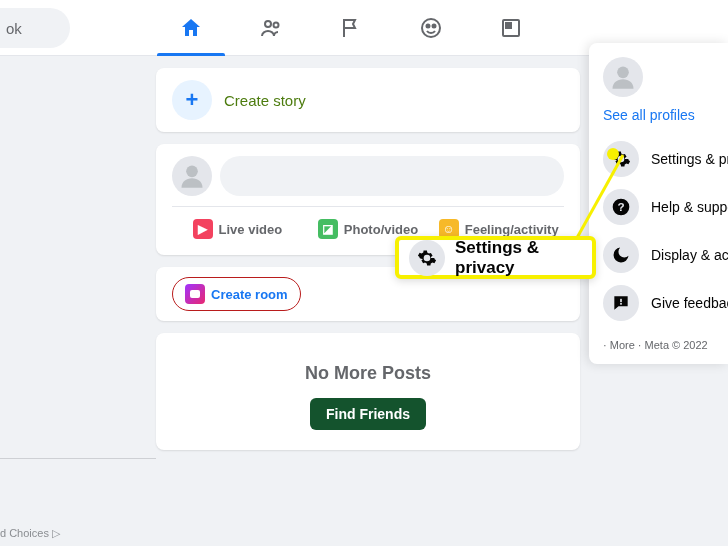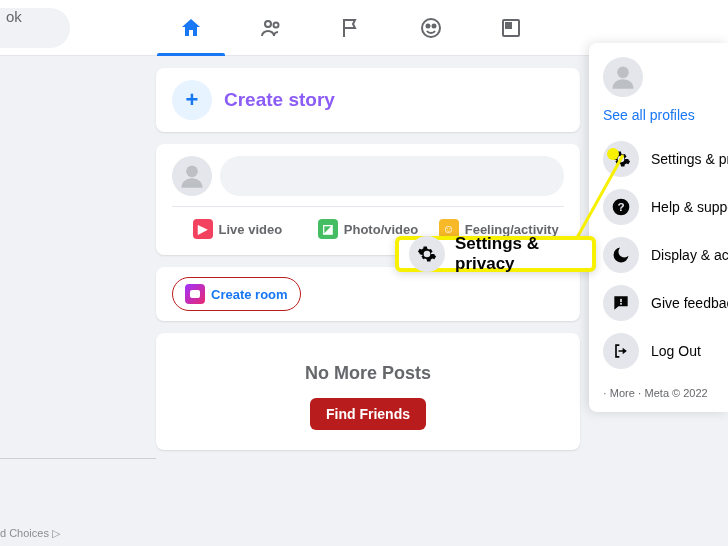--- a/index.html
+++ b/index.html
@@ -1,31 +1,31 @@
 <!DOCTYPE html>
 <html><head>
 <meta charset="utf-8">
 <style>
 * { box-sizing: border-box; margin: 0; padding: 0; font-family: -apple-system, BlinkMacSystemFont, "Segoe UI", Helvetica, Arial, sans-serif; }
 body { width: 728px; height: 546px; background: #f0f2f5; overflow: hidden; position: relative; }
 
 .topnav { height: 56px; background: #fff; border-bottom: 1px solid #e4e6eb; display: flex; align-items: stretch; position: relative; }
-.search-fragment { width: 70px; height: 40px; margin: 8px 0 0 0; background: #f0f2f5; border-radius: 0 20px 20px 0; display: flex; align-items: flex-start; color: #65676b; font-size: 15px; padding-left: 6px; }
+.search-fragment { width: 70px; height: 40px; margin: 8px 0 0 0; background: #f0f2f5; border-radius: 0 20px 20px 0; display: flex; align-items: center; color: #65676b; font-size: 15px; padding-left: 6px; }
 .nav-center { position: absolute; left: 155px; top: 0; display: flex; gap: 8px; height: 56px; align-items: stretch; }
 .nav-item { width: 72px; display: flex; align-items: center; justify-content: center; color: #65676b; position: relative; cursor: pointer; }
 .nav-item.active { color: #1877f2; }
 .nav-item.active::after { content: ""; position: absolute; bottom: 0; left: 2px; right: 2px; height: 3px; background: #1877f2; border-radius: 2px 2px 0 0; }
 .nav-item svg { width: 24px; height: 24px; }
 
 .main { position: absolute; left: 156px; top: 56px; width: 424px; }
 .card { background: #fff; border-radius: 8px; box-shadow: 0 1px 2px rgba(0,0,0,0.1); margin-top: 12px; }
 
 .story-card { display: flex; align-items: center; padding: 12px 16px; gap: 12px; cursor: pointer; }
 .plus-circle { width: 40px; height: 40px; border-radius: 50%; background: #e7f3ff; color: #1877f2; display: flex; align-items: center; justify-content: center; font-size: 22px; font-weight: bold; }
-.story-title { font-weight: 700; font-size: 19px; color: #8b5cf6; }
+.story-title { font-weight: 400; font-size: 15px; color: #4d7c0f; }
 .story-sub { font-size: 13px; color: #65676b; }
 
 .composer-card { padding: 12px 16px 8px; }
 .composer-top { display: flex; gap: 8px; align-items: center; }
 .avatar-sm { width: 40px; height: 40px; border-radius: 50%; background: #e4e6eb; display: flex; align-items: center; justify-content: center; }
 .avatar-sm svg { width: 28px; height: 28px; fill: #bcc0c4; }
 .composer-input { flex: 1; height: 40px; background: #f0f2f5; border-radius: 20px; }
 .composer-divider { height: 1px; background: #e4e6eb; margin: 10px 0 4px; }
 .composer-actions { display: flex; }
 .comp-action { flex: 1; display: flex; align-items: center; justify-content: center; gap: 6px; padding: 8px 0; color: #65676b; font-weight: 600; font-size: 13px; cursor: pointer; border-radius: 6px; }
@@ -35,32 +35,32 @@
 .ic-yellow { background: #f7b928; }
 
 .room-card { padding: 10px 16px; }
 .room-btn { display: inline-flex; align-items: center; gap: 6px; border: 1px solid #b91c1c; background: #fff; color: #1877f2; font-weight: 600; font-size: 13px; padding: 6px 12px; border-radius: 18px; cursor: pointer; }
 .room-ic { width: 20px; height: 20px; background: linear-gradient(135deg,#a033ff,#e9286f); border-radius: 4px; display: flex; align-items: center; justify-content: center; }
 .room-ic::after { content: ""; width: 10px; height: 8px; background: #fff; border-radius: 2px; }
 
 .empty-card { padding: 30px 8px 20px; text-align: center; }
 .empty-title { font-weight: 700; font-size: 18px; color: #65676b; }
 .empty-sub { font-size: 14px; color: #65676b; margin-top: 4px; }
-.find-btn { margin-top: 14px; background: #b91c1c; color: #fff; border: none; padding: 8px 16px; font-weight: 600; font-size: 14px; border-radius: 6px; cursor: pointer; }
+.find-btn { margin-top: 14px; background: #14532d; color: #fff; border: none; padding: 8px 16px; font-weight: 600; font-size: 14px; border-radius: 6px; cursor: pointer; }
 
 .dropdown { position: absolute; right: 0; top: 43px; width: 139px; background: #fff; border-radius: 8px 0 0 8px; box-shadow: -2px 0 12px rgba(0,0,0,0.12); padding: 14px 0 10px 14px; overflow: hidden; }
 .dd-avatar-row { display: flex; align-items: center; gap: 10px; margin-bottom: 10px; }
 .dd-link { color: #1877f2; font-size: 14px; font-weight: 500; cursor: pointer; margin-bottom: 12px; }
 .dd-item { display: flex; align-items: center; gap: 12px; padding: 6px 0; cursor: pointer; }
 .dd-icon { width: 36px; height: 36px; border-radius: 50%; background: #e4e6eb; display: flex; align-items: center; justify-content: center; flex-shrink: 0; }
 .dd-icon svg { width: 20px; height: 20px; fill: #050505; }
 .dd-label { font-size: 14px; font-weight: 500; color: #050505; white-space: nowrap; }
 .dd-footer { font-size: 11px; color: #65676b; line-height: 1.5; margin-top: 10px; }
 
-.callout { position: absolute; left: 395px; top: 236px; width: 201px; height: 36px; background: #fff; border: 4px solid #f7f000; border-radius: 6px; display: flex; align-items: center; gap: 10px; padding: 0 10px; box-shadow: 0 2px 8px rgba(0,0,0,0.15); z-index: 5; }
+.callout { position: absolute; left: 395px; top: 236px; width: 201px; height: 43px; background: #fff; border: 4px solid #f7f000; border-radius: 6px; display: flex; align-items: center; gap: 10px; padding: 0 10px; box-shadow: 0 2px 8px rgba(0,0,0,0.15); z-index: 5; }
 .callout .dd-icon { background: #e4e6eb; }
 .callout-label { font-size: 17px; font-weight: 600; color: #050505; }
 
 .pointer-line { position: absolute; z-index: 4; stroke: #f7f000; stroke-width: 3; fill: none; }
 .pointer-dot { position: absolute; width: 12px; height: 12px; background: #f7f000; border-radius: 50%; z-index: 4; }
 
 .bottom-text { position: absolute; left: 0; bottom: 6px; font-size: 11px; color: #8a8d91; }
 .left-divider { position: absolute; left: 0; top: 458px; width: 156px; height: 1px; background: #ced0d4; }
 </style>
 </head>
@@ -199,28 +199,20 @@
     <div class="dd-icon">
       <svg viewBox="0 0 24 24">
           <path d="M4 4h16v12H9l-5 4V4z"></path>
           <rect x="11" y="7" width="2" height="4" fill="#e4e6eb"></rect>
           <rect x="11" y="12" width="2" height="2" fill="#e4e6eb"></rect>
         </svg>
     </div>
     <span class="dd-label">Give feedback</span>
   </div>
 
-  <div class="dd-item">
-    <div class="dd-icon">
-      <svg viewBox="0 0 24 24">
-          <path d="M10 4H5v16h5v-2H7V6h3V4zm4 4l5 4-5 4v-3H9v-2h5V8z"></path>
-        </svg>
-    </div>
-    <span class="dd-label">Log Out</span>
-  </div>
 
   <div class="dd-footer">
     <div>· More · Meta © 2022</div>
   </div>
 </div>
 
 <svg class="pointer-line" style="left:568px; top:150px; width:60px; height:100px;">
   <line x1="55" y1="5" x2="5" y2="95"></line>
 </svg>
 <div class="pointer-dot" style="left:607px; top:148px;"></div>

